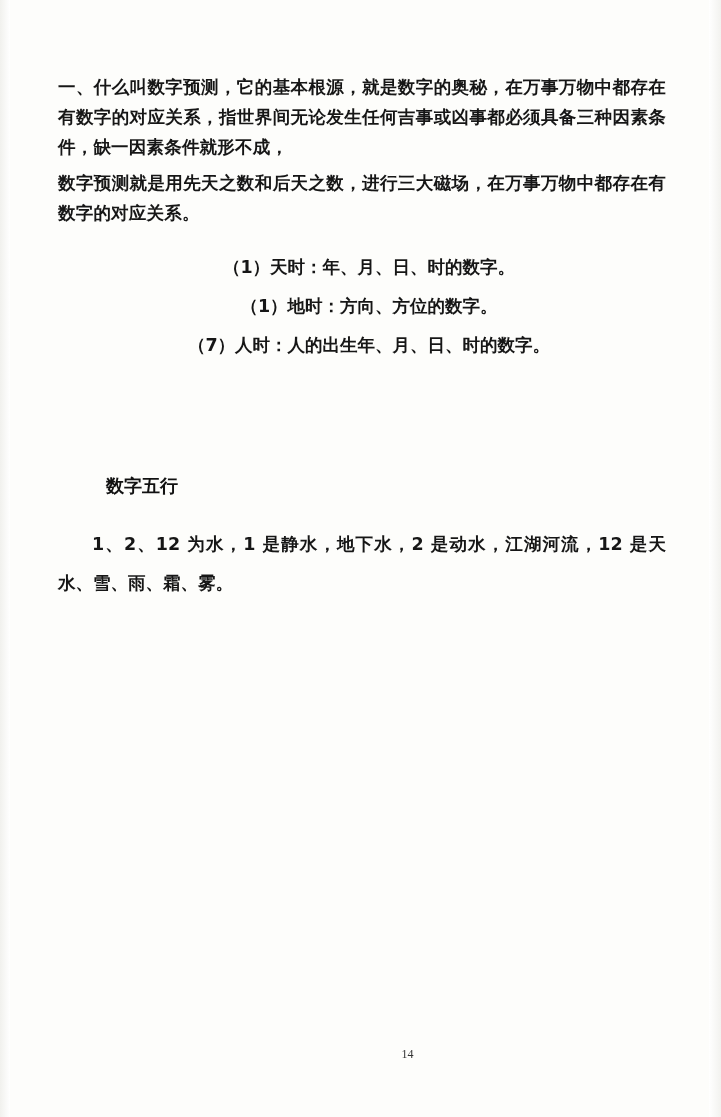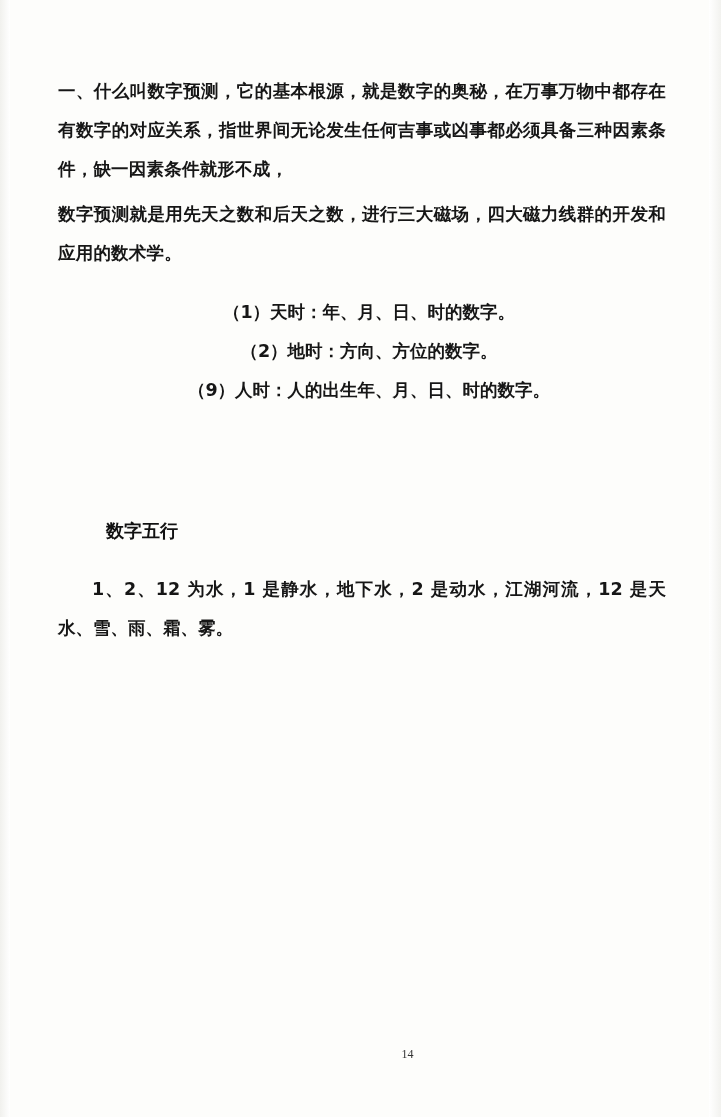--- a/index.html
+++ b/index.html
@@ -23,21 +23,21 @@
     background: #fdfdfb;
   }
   .content {
     position: absolute;
     left: 58px;
     top: 72px;
     width: 608px;
   }
   .para {
     font-size: 17.5px;
-    line-height: 39px;
+    line-height: 30px;
     letter-spacing: 0.2px;
     text-align: justify;
     margin: 0;
     color: #161616;
     font-weight: 600;
   }
   .gap-sm { height: 6px; }
   .gap-md { height: 14px; }
   .gap-xl { height: 74px; }
 
@@ -99,30 +99,30 @@
 <div class="page">
   <div class="scan-edge-left"></div>
   <div class="scan-edge-right"></div>
 
   <div class="content">
 
     <p class="para">一、什么叫数字预测，它的基本根源，就是数字的奥秘，在万事万物中都存在有数字的对应关系，指世界间无论发生任何吉事或凶事都必须具备三种因素条件，缺一因素条件就形不成，</p>
 
     <div class="gap-sm"></div>
 
-    <p class="para">数字预测就是用先天之数和后天之数，进行三大磁场，四大磁力线群的开发和应用的数术学。</p>
+    <p class="para">数字预测就是用先天之数和后天之数，进行三大磁场，在万事万物中都存在有数字的对应关系。</p>
 
     <div class="gap-md"></div>
 
 
     <div class="gap-sm"></div>
 
     <p class="list-item">（1）天时：年、月、日、时的数字。</p>
-    <p class="list-item">（2）地时：方向、方位的数字。</p>
-    <p class="list-item">（9）人时：人的出生年、月、日、时的数字。</p>
+    <p class="list-item">（1）地时：方向、方位的数字。</p>
+    <p class="list-item">（7）人时：人的出生年、月、日、时的数字。</p>
 
     <div class="gap-md"></div>
 
 
     <div class="gap-xl"></div>
 
     <h2 class="section-title">数字五行</h2>
 
     <div class="gap-sm"></div>
 

